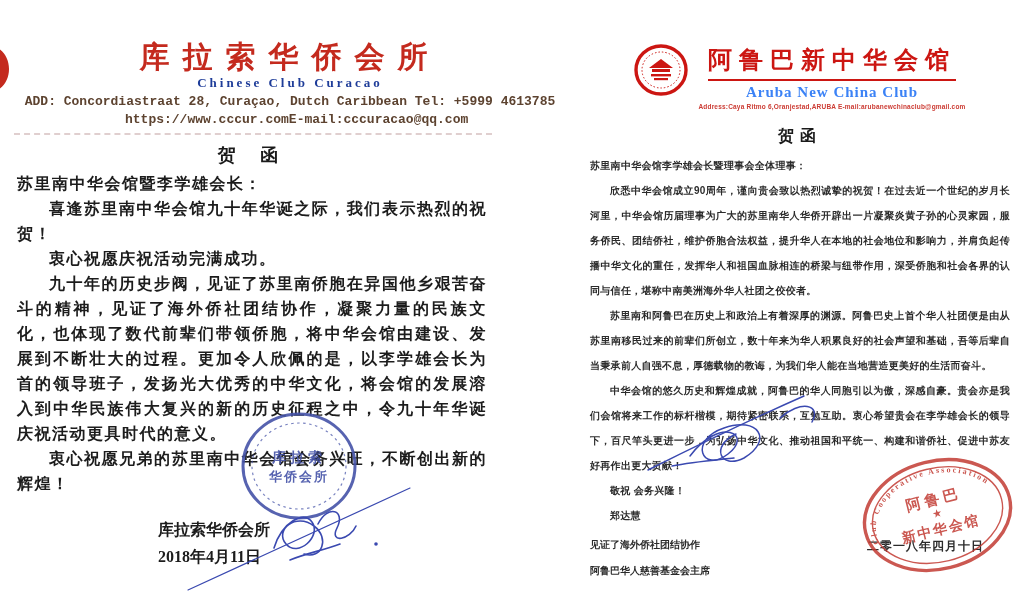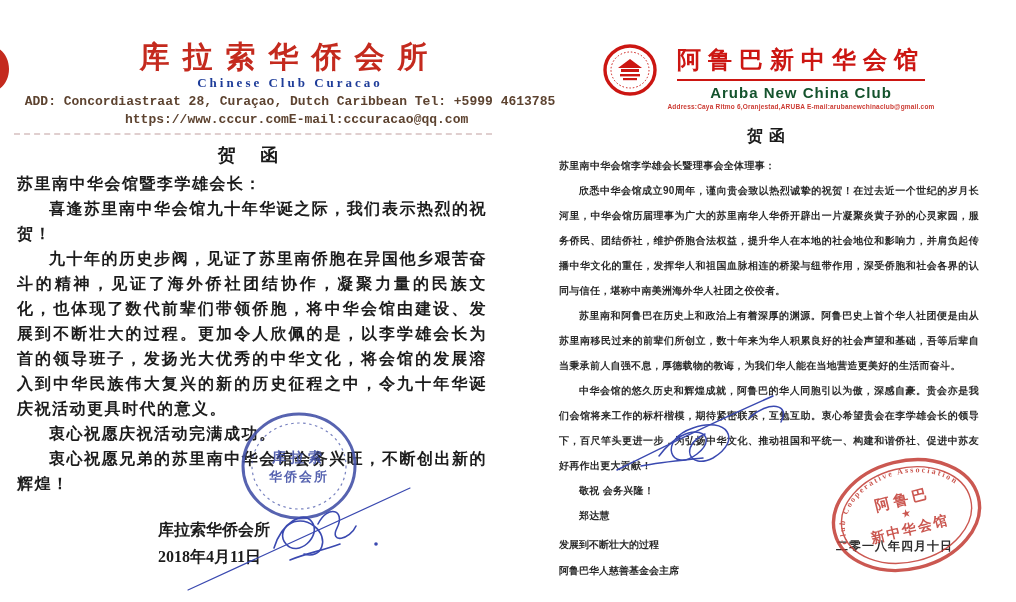--- a/index.html
+++ b/index.html
@@ -16,26 +16,26 @@
   .l-addr2{display:flex;justify-content:space-between;width:330px;}
   .l-sep{border-bottom:2px dashed #d9c4c4;margin:6px 4px 0 4px;opacity:.8;}
   .l-heading{text-align:center;font-size:18px;font-weight:bold;letter-spacing:10px;color:#1a1a1a;margin:8px 0 4px 0;}
   .l-body{padding:0 9px 0 7px;color:#1c1c1c;font-size:16px;letter-spacing:1.5px;line-height:25px;text-align:justify;font-weight:600;}
   .l-body p{margin:0;}
   .l-body p.indent{text-indent:2em;}
   .l-sign{margin:20px 0 0 148px;font-size:16px;font-weight:600;color:#1c1c1c;line-height:27px;}
   .stamp-blue{position:absolute;left:228px;top:410px;opacity:.9;}
   .sig-blue-left{position:absolute;left:168px;top:426px;}
   
-  .letter.right{left:553px;width:432px;font-family:"Liberation Sans","DejaVu Sans",sans-serif;}
+  .letter.right{left:584px;width:432px;font-family:"Liberation Sans","DejaVu Sans",sans-serif;}
   .r-header{display:flex;justify-content:center;align-items:flex-start;gap:10px;padding-top:44px;}
   .r-head-col{display:flex;flex-direction:column;align-items:center;}
   .r-title{color:#cc1612;font-size:24px;font-weight:bold;letter-spacing:7px;white-space:nowrap;
            border-bottom:2px solid #cc1612;padding-bottom:3px;font-family:"Liberation Serif",serif;}
-  .r-sub{color:#14532d;font-size:15px;font-weight:bold;letter-spacing:1px;margin-top:3px;}
+  .r-sub{color:#3b82f6;font-size:15px;font-weight:bold;letter-spacing:1px;margin-top:3px;font-family:Liberation Serif, serif;}
   .r-addr{color:#cc3b33;font-size:6.5px;font-weight:bold;margin-top:2px;letter-spacing:.2px;white-space:nowrap;}
   .r-heading{text-align:center;font-size:16px;font-weight:bold;letter-spacing:6px;color:#1a1a1a;margin:16px 0 6px 0;font-family:"Liberation Serif",serif;}
   .r-body{padding:0 6px 0 6px;color:#2b2b2b;font-size:10px;letter-spacing:.3px;line-height:25px;text-align:justify;font-weight:bold;}
   .r-body p{margin:0;}
   .r-body p.indent{text-indent:2em;}
   .r-closing{text-indent:2em;}
   .r-name{text-indent:2em;margin-top:1px;}
   .r-titles{padding:4px 6px 0 6px;color:#2b2b2b;font-size:10px;font-weight:bold;line-height:26px;}
   .r-date{position:absolute;left:283px;top:538px;font-size:12px;font-weight:bold;color:#2b2b2b;letter-spacing:1px;}
   .stamp-red{position:absolute;left:275px;top:458px;transform:rotate(-14deg);opacity:.85;}
@@ -73,22 +73,22 @@
           <span>https://www.cccur.com</span>
           <span>E-mail:cccuracao@qq.com</span>
         </div>
       </div>
     </div>
     <div class="l-sep"></div>
     <div class="l-heading">贺 函</div>
     <div class="l-body">
       <p>苏里南中华会馆暨李学雄会长：</p>
       <p class="indent">喜逢苏里南中华会馆九十年华诞之际，我们表示热烈的祝贺！</p>
+      <p class="indent">衷心祝愿庆祝活动完满成功。</p>
       <p class="indent">九十年的历史步阀，见证了苏里南侨胞在异国他乡艰苦奋斗的精神，见证了海外侨社团结协作，凝聚力量的民族文化，也体现了数代前辈们带领侨胞，将中华会馆由建设、发展到不断壮大的过程。更加令人欣佩的是，以李学雄会长为首的领导班子，发扬光大优秀的中华文化，将会馆的发展溶入到中华民族伟大复兴的新的历史征程之中，令九十年华诞庆祝活动更具时代的意义。</p>
-      <p class="indent">衷心祝愿庆祝活动完满成功。</p>
       <p class="indent">衷心祝愿兄弟的苏里南中华会馆会务兴旺，不断创出新的辉煌！</p>
     </div>
     <div class="l-sign">
       <div>库拉索华侨会所</div>
       <div>2018年4月11日</div>
     </div>
     <span class="stamp-blue">
       <svg width="122" height="116" viewBox="0 0 122 116">
         <ellipse cx="61" cy="56" rx="56" ry="52" fill="none" stroke="#4553a8" stroke-width="3"></ellipse>
         <ellipse cx="61" cy="56" rx="47" ry="43" fill="none" stroke="#4553a8" stroke-width="1.2" stroke-dasharray="2.5 3.5" opacity=".8"></ellipse>
@@ -130,21 +130,21 @@
     <div class="r-heading">贺函</div>
     <div class="r-body">
       <p>苏里南中华会馆李学雄会长暨理事会全体理事：</p>
       <p class="indent">欣悉中华会馆成立90周年，谨向贵会致以热烈诚挚的祝贺！在过去近一个世纪的岁月长河里，中华会馆历届理事为广大的苏里南华人华侨开辟出一片凝聚炎黄子孙的心灵家园，服务侨民、团结侨社，维护侨胞合法权益，提升华人在本地的社会地位和影响力，并肩负起传播中华文化的重任，发挥华人和祖国血脉相连的桥梁与纽带作用，深受侨胞和社会各界的认同与信任，堪称中南美洲海外华人社团之佼佼者。</p>
       <p class="indent">苏里南和阿鲁巴在历史上和政治上有着深厚的渊源。阿鲁巴史上首个华人社团便是由从苏里南移民过来的前辈们所创立，数十年来为华人积累良好的社会声望和基础，吾等后辈自当秉承前人自强不息，厚德载物的教诲，为我们华人能在当地营造更美好的生活而奋斗。</p>
       <p class="indent">中华会馆的悠久历史和辉煌成就，阿鲁巴的华人同胞引以为傲，深感自豪。贵会亦是我们会馆将来工作的标杆楷模，期待紧密联系，互勉互助。衷心希望贵会在李学雄会长的领导下，百尺竿头更进一步，为弘扬中华文化、推动祖国和平统一、构建和谐侨社、促进中苏友好再作出更大贡献！</p>
       <p class="r-closing">敬祝 会务兴隆！</p>
       <p class="r-name">郑达慧</p>
     </div>
     <div class="r-titles">
-      <div>发展到不断壮大的过程</div>
+      <div>见证了海外侨社团结协作</div>
       <div>阿鲁巴华人慈善基金会主席</div>
 
     </div>
     <div class="r-date">二零一八年四月十日</div>
     <span class="stamp-red">
       <svg width="158" height="114" viewBox="0 0 158 114">
         <defs>
           <path id="ringArc" d="M 18 78 A 64 48 0 1 1 140 78"></path>
         </defs>
         <ellipse cx="79" cy="57" rx="74" ry="54" fill="none" stroke="#c23b33" stroke-width="3.4"></ellipse>

